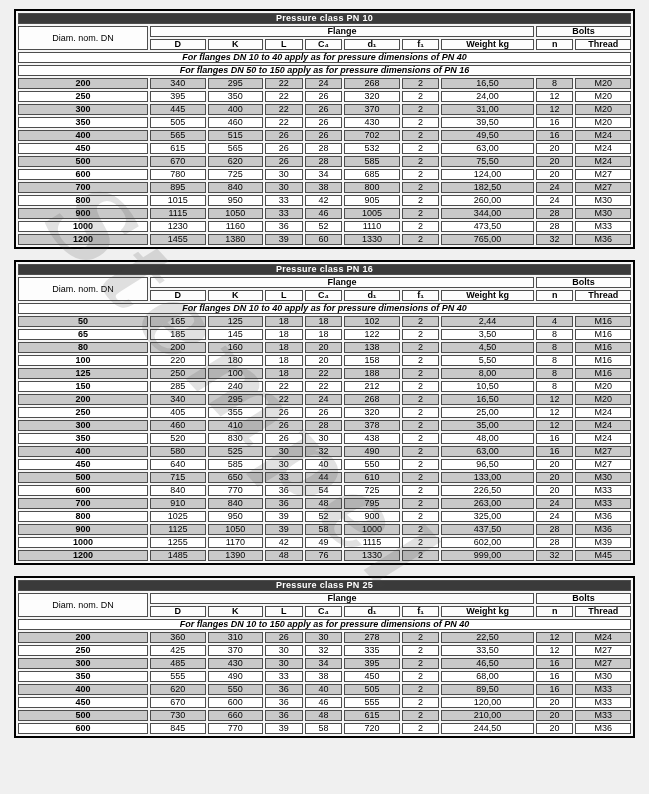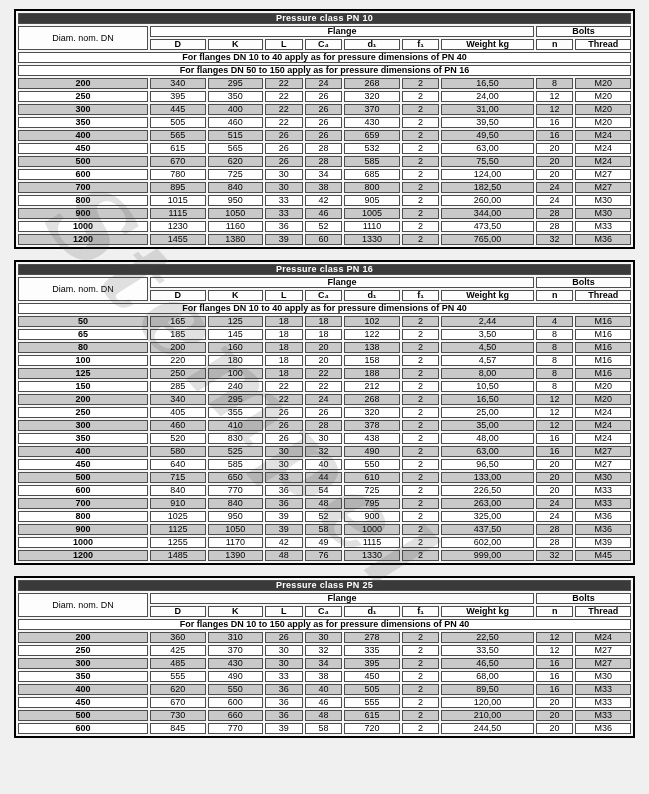--- a/index.html
+++ b/index.html
@@ -62,20 +62,21 @@
   td.dn-hdr {
     font-weight: normal;
     font-size: 10px;
     background: #fdfdfd !important;
   }
   td.note-cell {
     height: 24px;
     font-weight: bold;
     font-size: 9.5px;
     background: #ffffff !important;
+    font-style: italic;
   }
   tr.row-gray td { background: #c9c9c9; }
   tr.row-white td { background: #ffffff; }
   td.dn { font-weight: bold; }
   .watermark {
     position: absolute;
     left: 110px;
     top: 160px;
     font-family: "DejaVu Serif", serif;
     font-style: italic;
@@ -185,21 +186,21 @@
           <td>39,50</td>
           <td>16</td>
           <td>M20</td>
         </tr>
         <tr class="row-gray">
           <td class="dn">400</td>
           <td>565</td>
           <td>515</td>
           <td>26</td>
           <td>26</td>
-          <td>659</td>
+          <td>702</td>
           <td>2</td>
           <td>49,50</td>
           <td>16</td>
           <td>M24</td>
         </tr>
         <tr class="row-white">
           <td class="dn">450</td>
           <td>615</td>
           <td>565</td>
           <td>26</td>
@@ -372,21 +373,21 @@
           <td>M16</td>
         </tr>
         <tr class="row-white">
           <td class="dn">100</td>
           <td>220</td>
           <td>180</td>
           <td>18</td>
           <td>20</td>
           <td>158</td>
           <td>2</td>
-          <td>4,57</td>
+          <td>5,50</td>
           <td>8</td>
           <td>M16</td>
         </tr>
         <tr class="row-gray">
           <td class="dn">125</td>
           <td>250</td>
           <td>100</td>
           <td>18</td>
           <td>22</td>
           <td>188</td>

